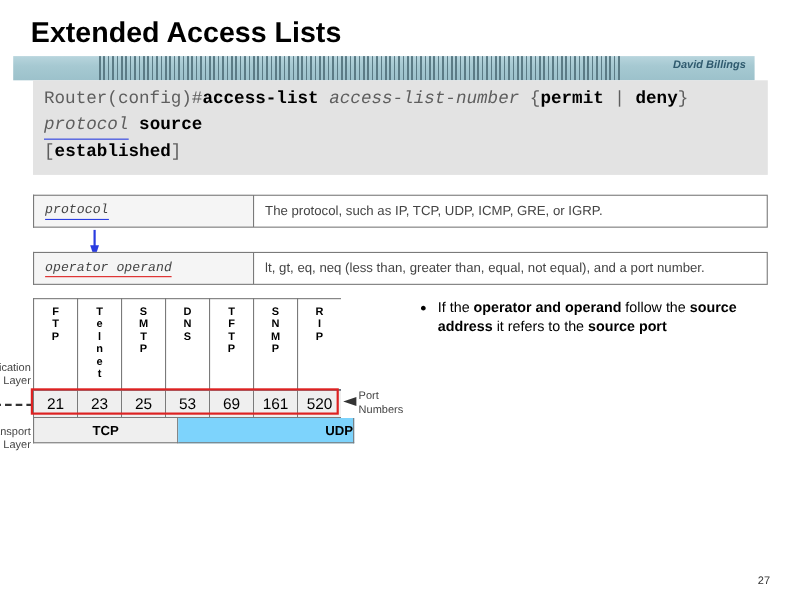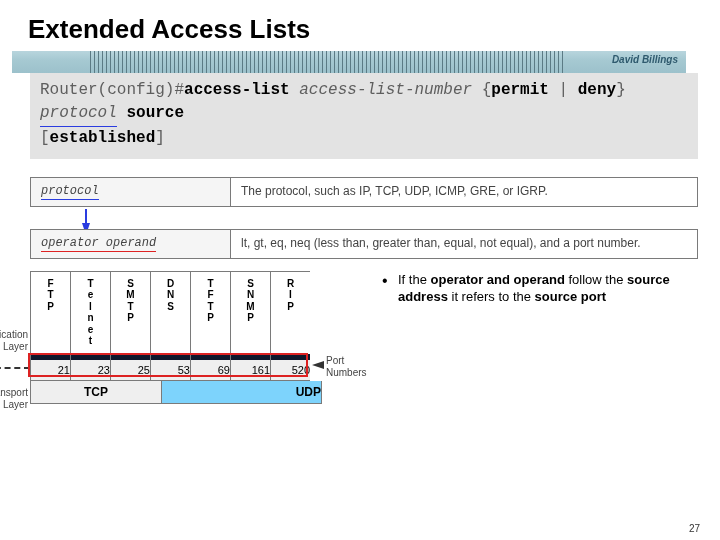--- a/index.html
+++ b/index.html
@@ -118,24 +118,24 @@
   .ports-col .hdr {
     font-size: 10px;
     font-weight: bold;
     text-align: center;
     padding: 6px 2px;
     height: 82px;
     letter-spacing: 0;
     line-height: 1.15;
   }
   .ports-col .cell {
-    border-top: 6px solid #0f172a;
+    border-top: 1px solid #0f172a;
     width: 100%;
-    text-align: right;
-    font-size: 11px;
+    text-align: center;
+    font-size: 14px;
     padding: 4px 0;
     background: #efefef;
   }
   .red-box {
     position: absolute;
     border: 2px solid #d22;
     pointer-events: none;
   }
   .side-labels {
     position: absolute;

